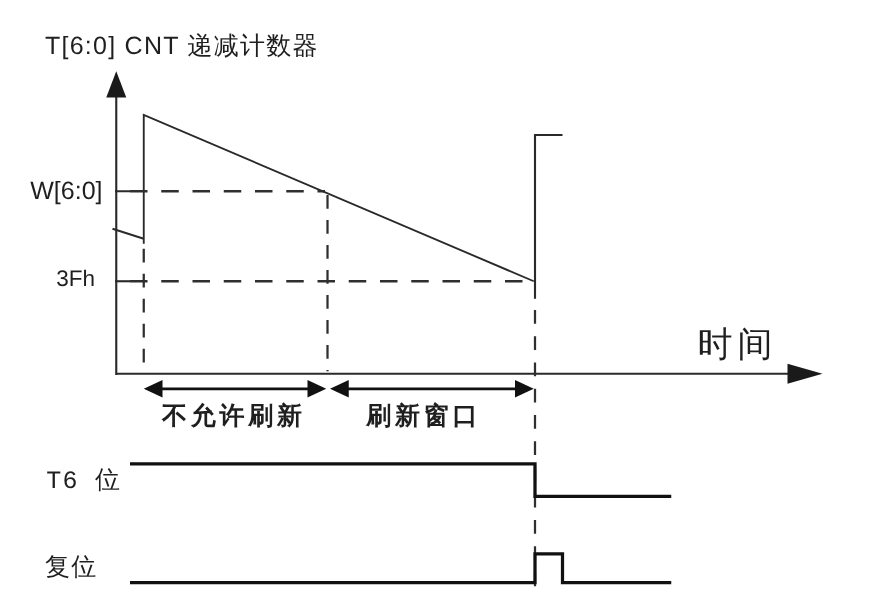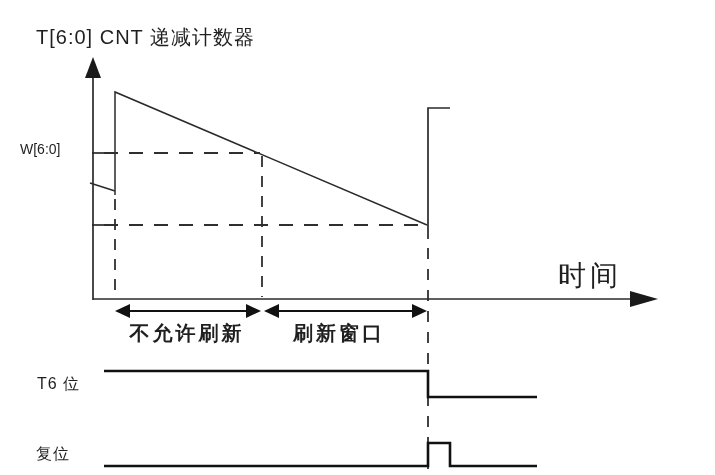--- a/index.html
+++ b/index.html
@@ -26,23 +26,22 @@
   .title {
     left: 36px;
     top: 6px;
     font-size: 20px;
     letter-spacing: 1px;
   }
   .w-label {
     left: 0px;
     top: 122px;
     width: 82px;
-    text-align: left;
-    font-size: 14px;
-    padding-left: 20px;
+    text-align: right;
+    font-size: 20px;
   }
   .threshold-label {
     left: 0px;
     top: 194px;
     width: 76px;
     text-align: right;
     font-size: 18px;
   }
   .time-label {
     left: 558px;
@@ -53,22 +52,23 @@
   .phase-label {
     top: 302px;
     font-size: 20px;
     font-weight: 600;
     letter-spacing: 3px;
     text-align: center;
   }
   .phase-1 { left: 108px; width: 158px; }
   .phase-2 { left: 266px; width: 146px; }
   .signal-label {
-    font-size: 16px;
+    font-size: 20px;
     letter-spacing: 1px;
+    font-family: Liberation Mono, monospace;
   }
   .t6-label   { left: 37px; top: 355px; }
   .reset-label{ left: 36px; top: 425px; }
   svg.canvas {
     position: absolute;
     left: 0;
     top: 0;
     width: 715px;
     height: 475px;
   }
@@ -121,20 +121,21 @@
 
     <g>
       <path d="M104,446 L428,446 L428,423 L450,423 L450,446 L537,446" stroke="#111" stroke-width="2.6"></path>
     </g>
   </svg>
 
   <div class="lbl title">T[6:0] CNT 递减计数器</div>
 
   <div class="lbl w-label">W[6:0]</div>
 
+  <div class="lbl threshold-label">3Fh</div>
 
   <div class="lbl time-label">时间</div>
 
   <div class="lbl phase-label phase-2">刷新窗口</div>
 
   <div class="lbl phase-label phase-1">不允许刷新</div>
 
   <div class="lbl signal-label t6-label">T6 位</div>
 
   <div class="lbl signal-label reset-label">复位</div>

